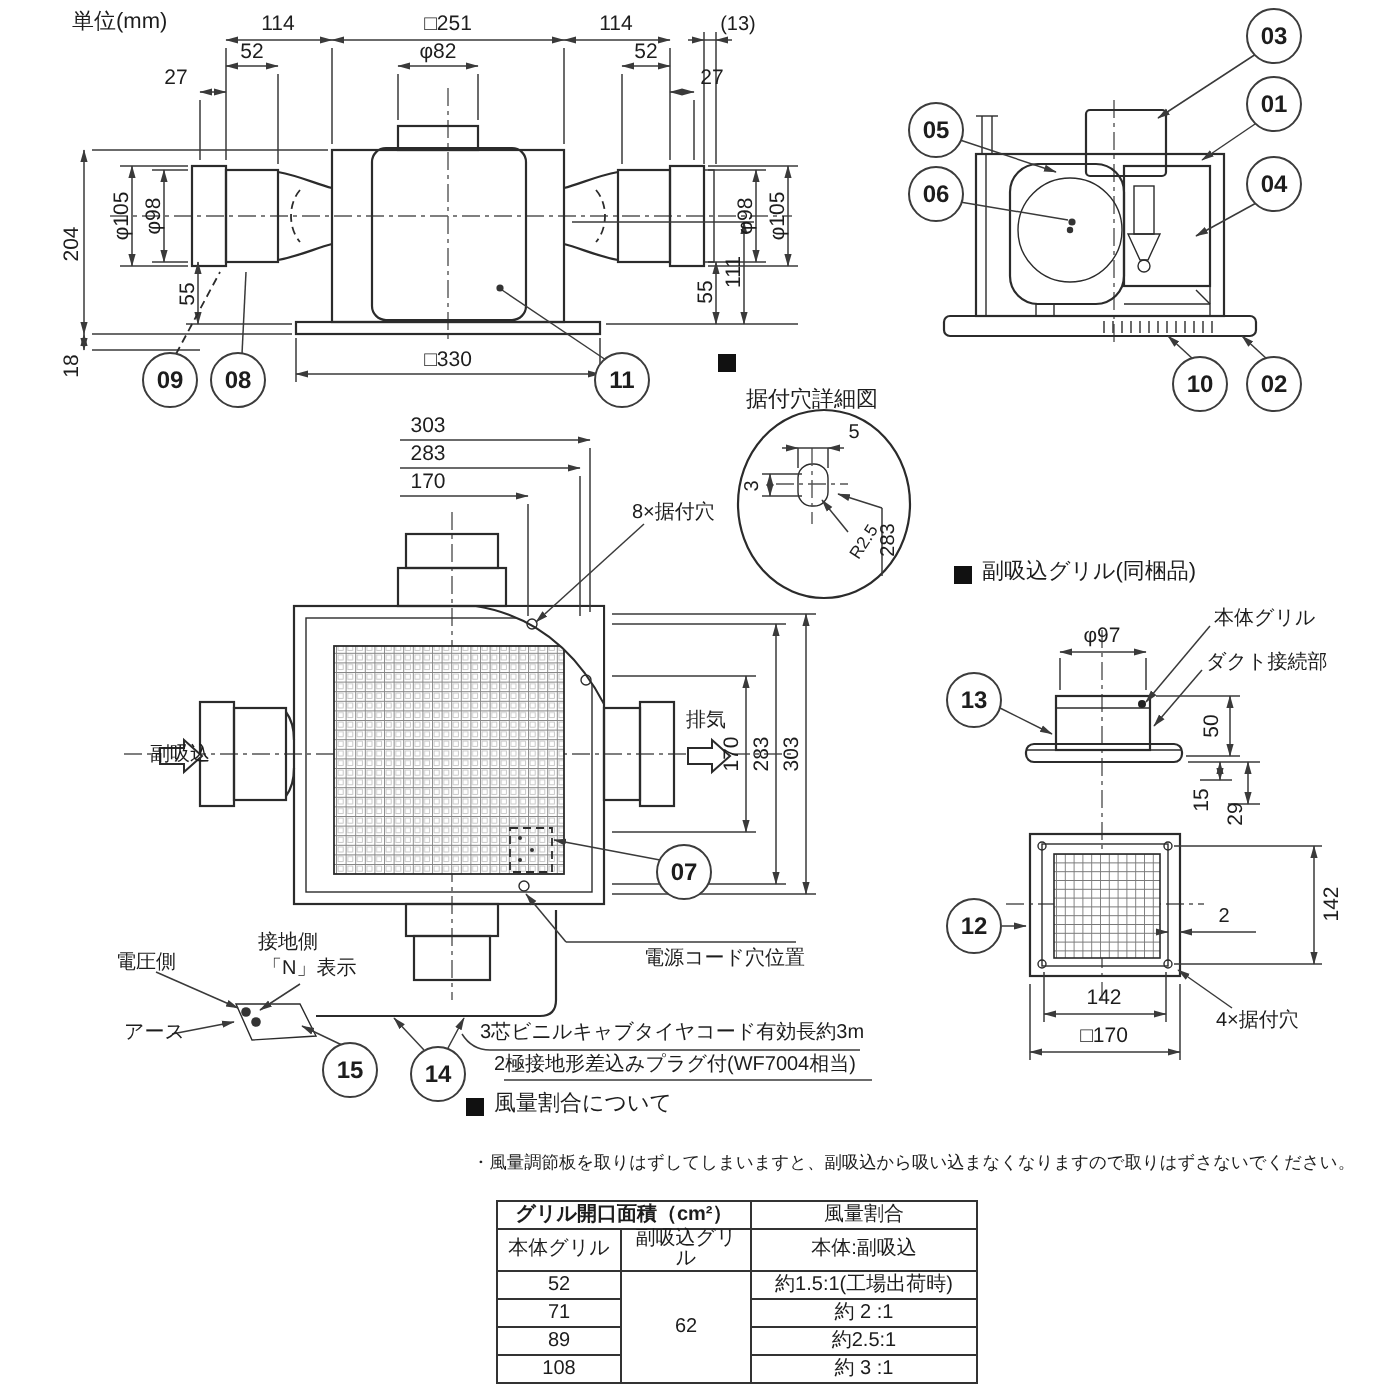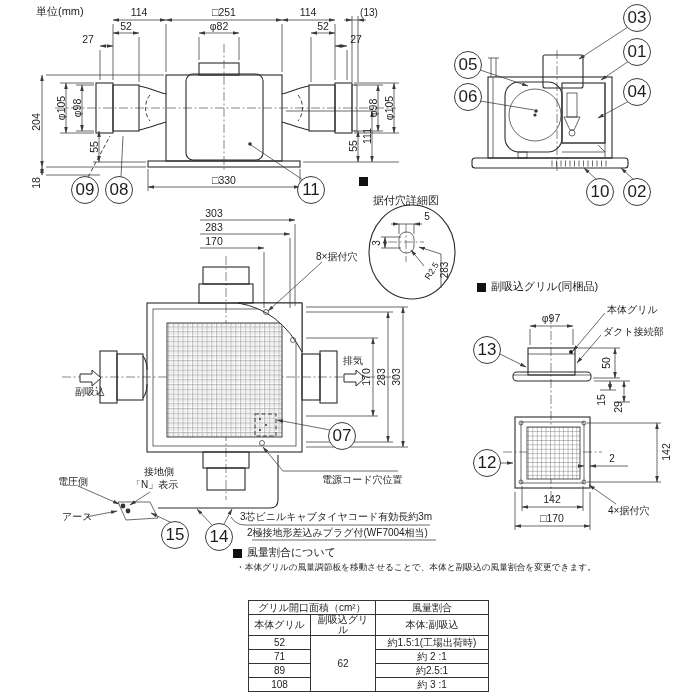--- a/index.html
+++ b/index.html
@@ -13,21 +13,21 @@
   .dsh{stroke:#2b2b2b;stroke-width:0.9;fill:none;stroke-dasharray:4 2.5}
   .lbl{position:absolute;font-size:10.5px;white-space:nowrap;transform:translate(-50%,-50%);line-height:1;}
   .la{transform:none;}
   .rot{transform:translate(-50%,-50%) rotate(-90deg);}
   .s9{font-size:8.7px;}
   .s10{font-size:10px;}
   .s11{font-size:11px;}
   .hdr{font-size:11px;}
   .callout{position:absolute;width:26px;height:26px;border:1.2px solid #3c3c3c;border-radius:50%;
            background:#fff;display:flex;align-items:center;justify-content:center;
-           font-size:17px;transform:translate(-50%,-50%);}
+           font-size:12px;transform:translate(-50%,-50%);font-weight:bold;}
   table.spec{position:absolute;left:248px;top:600px;border-collapse:collapse;font-size:10px;color:#1d1d1d;}
   table.spec td{border:1px solid #333;text-align:center;padding:0 2px;height:13px;line-height:1;}
   table.spec{border:1.5px solid #333;}
   td.ratio{text-align:left;padding-left:4px;}
 </style>
 </head>
 <body>
 
 <div id="stage">
 
@@ -334,65 +334,65 @@
 <div class="lbl rot s10" style="left:445px;top:270px;">283</div>
 
 <div class="lbl" style="left:214px;top:213px;">303</div>
 <div class="lbl" style="left:214px;top:227px;">283</div>
 <div class="lbl" style="left:214px;top:241px;">170</div>
 <div class="lbl la s10" style="left:316px;top:252px;">8×据付穴</div>
 <div class="lbl rot" style="left:366px;top:377px;">170</div>
 <div class="lbl rot" style="left:381px;top:377px;">283</div>
 <div class="lbl rot" style="left:396px;top:377px;">303</div>
 <div class="lbl la s10" style="left:343px;top:356px;">排気</div>
-<div class="lbl la s10" style="left:75px;top:387px;">副吸込</div>
+<div class="lbl la s10" style="left:75px;top:373px;">副吸込</div>
 <div class="lbl la s10" style="left:322px;top:475px;text-align:right;">電源コード穴位置</div>
 <div class="lbl la s10" style="left:58px;top:477px;">電圧側</div>
-<div class="lbl la s10" style="left:144px;top:467px;">接地側</div>
+<div class="lbl la s10" style="left:129px;top:467px;">接地側</div>
 <div class="lbl la s10" style="left:131px;top:480px;">「N」表示</div>
 <div class="lbl la s10" style="left:62px;top:512px;">アース</div>
 <div class="lbl la s10" style="left:240px;top:512px;">3芯ビニルキャブタイヤコード有効長約3m</div>
 <div class="lbl la s10" style="left:247px;top:528px;">2極接地形差込みプラグ付(WF7004相当)</div>
 
 <div class="lbl la hdr" style="left:491px;top:281px;">副吸込グリル(同梱品)</div>
 <div class="lbl" style="left:551px;top:318px;">φ97</div>
 <div class="lbl la s10" style="left:607px;top:305px;">本体グリル</div>
 <div class="lbl la s10" style="left:603px;top:327px;">ダクト接続部</div>
 <div class="lbl rot" style="left:606px;top:363px;">50</div>
 <div class="lbl rot" style="left:601px;top:400px;">15</div>
 <div class="lbl rot" style="left:618px;top:407px;">29</div>
 <div class="lbl" style="left:552px;top:499px;">142</div>
 <div class="lbl" style="left:552px;top:518px;">□170</div>
 <div class="lbl rot" style="left:666px;top:452px;">142</div>
 <div class="lbl s10" style="left:612px;top:459px;">2</div>
 <div class="lbl la s10" style="left:608px;top:506px;">4×据付穴</div>
 
 <div class="lbl la hdr" style="left:247px;top:547px;">風量割合について</div>
-<div class="lbl la s9" style="left:236px;top:563px;">・本体グリルの風量調節板を移動させることで、本体と副吸込の風量割合を変更できます。</div>
+<div class="lbl la s9" style="left:236px;top:577px;">・風量調節板を取りはずしてしまいますと、副吸込から吸い込まなくなりますので取りはずさないでください。</div>
 
 <div class="callout" style="left:85px;top:190px;">09</div>
 <div class="callout" style="left:119px;top:190px;">08</div>
 <div class="callout" style="left:311px;top:190px;">11</div>
 <div class="callout" style="left:637px;top:18px;">03</div>
 <div class="callout" style="left:637px;top:52px;">01</div>
 <div class="callout" style="left:637px;top:92px;">04</div>
 <div class="callout" style="left:468px;top:65px;">05</div>
 <div class="callout" style="left:468px;top:97px;">06</div>
 <div class="callout" style="left:600px;top:192px;">10</div>
 <div class="callout" style="left:637px;top:192px;">02</div>
 <div class="callout" style="left:342px;top:436px;">07</div>
 <div class="callout" style="left:487px;top:350px;">13</div>
 <div class="callout" style="left:487px;top:463px;">12</div>
 <div class="callout" style="left:175px;top:535px;">15</div>
 <div class="callout" style="left:219px;top:537px;">14</div>
 
 <table class="spec">
   <tbody>
         <tr>
-    <td colspan="2" style="width:117px;">グリル開口面積（cm²）</td>
+    <td colspan="2" style="width:117px;font-weight:bold;">グリル開口面積（cm²）</td>
     <td style="width:108px;">風量割合</td>
   </tr>
   <tr>
     <td style="width:57px;">本体グリル</td>
     <td style="width:60px;margin-top:46px;">副吸込グリル</td>
     <td>本体:副吸込</td>
   </tr>
   <tr>
     <td>52</td>
     <td rowspan="4">62</td>

